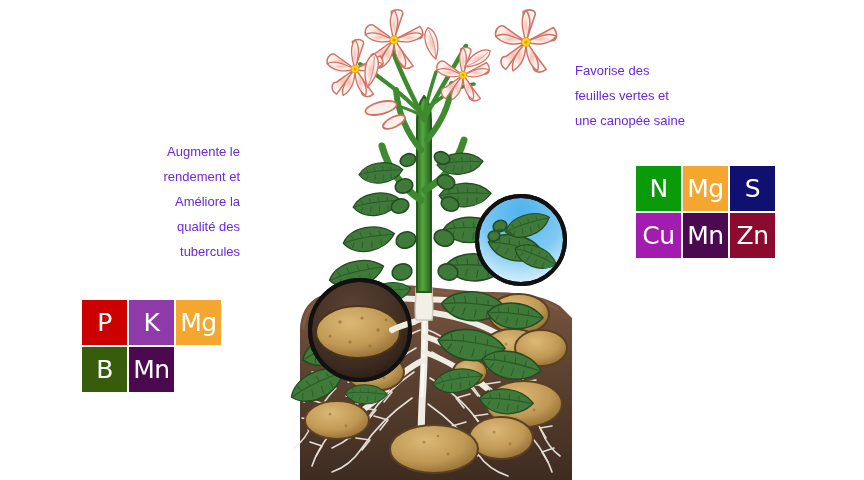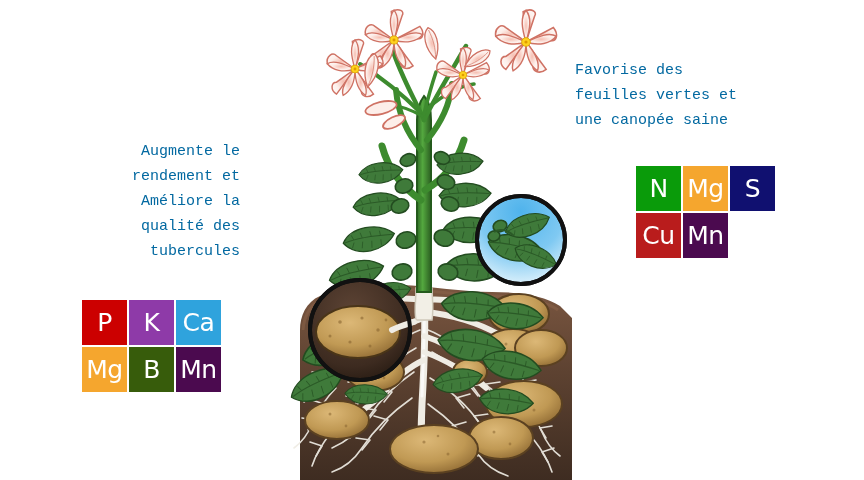--- a/index.html
+++ b/index.html
@@ -11,24 +11,24 @@
     width: 864px;
     height: 480px;
     position: relative;
     overflow: hidden;
     font-family: "DejaVu Sans", sans-serif;
   }
 
   
   .caption {
     position: absolute;
-    color: #0369a1;
-    font-size: 15px;
+    color: #6d28d9;
+    font-size: 13px;
     line-height: 25px;
-    font-family: Liberation Mono, monospace;
+    font-family: Liberation Sans, sans-serif;
     white-space: pre-line;
   }
   #caption-left {
     left: 0px;
     top: 139px;
     width: 240px;
     text-align: right;
   }
   #caption-right {
     left: 575px;
@@ -372,29 +372,29 @@
 
 <div class="caption" id="caption-left">Augmente le
 rendement et
 Améliore la
 qualité des
 tubercules</div>
 
 <div class="chip-grid" id="chips-left">
   <div class="chip" style="background-color: rgb(204, 0, 0);">P</div>
   <div class="chip" style="background-color: rgb(142, 58, 168);">K</div>
-  <div class="chip" style="background-color: rgb(47, 163, 221);">Ca</div>
   <div class="chip" style="background-color: rgb(245, 166, 46);">Mg</div>
   <div class="chip" style="background-color: rgb(55, 92, 11);">B</div>
   <div class="chip" style="background-color: rgb(75, 10, 79);">Mn</div>
 </div>
 
 <div class="caption" id="caption-right">Favorise des
 feuilles vertes et
 une canopée saine</div>
 
 <div class="chip-grid" id="chips-right">
   <div class="chip" style="background-color: rgb(10, 155, 10);">N</div>
   <div class="chip" style="background-color: rgb(245, 166, 46);">Mg</div>
   <div class="chip" style="background-color: rgb(16, 16, 112);">S</div>
-  <div class="chip" style="background-color: #b91c1c;">Cu</div>
+  <div class="chip" style="background-color: #a21caf;">Cu</div>
   <div class="chip" style="background-color: rgb(75, 10, 79);">Mn</div>
+  <div class="chip" style="background-color: rgb(140, 10, 46);">Zn</div>
 </div>
 
 </body></html>

